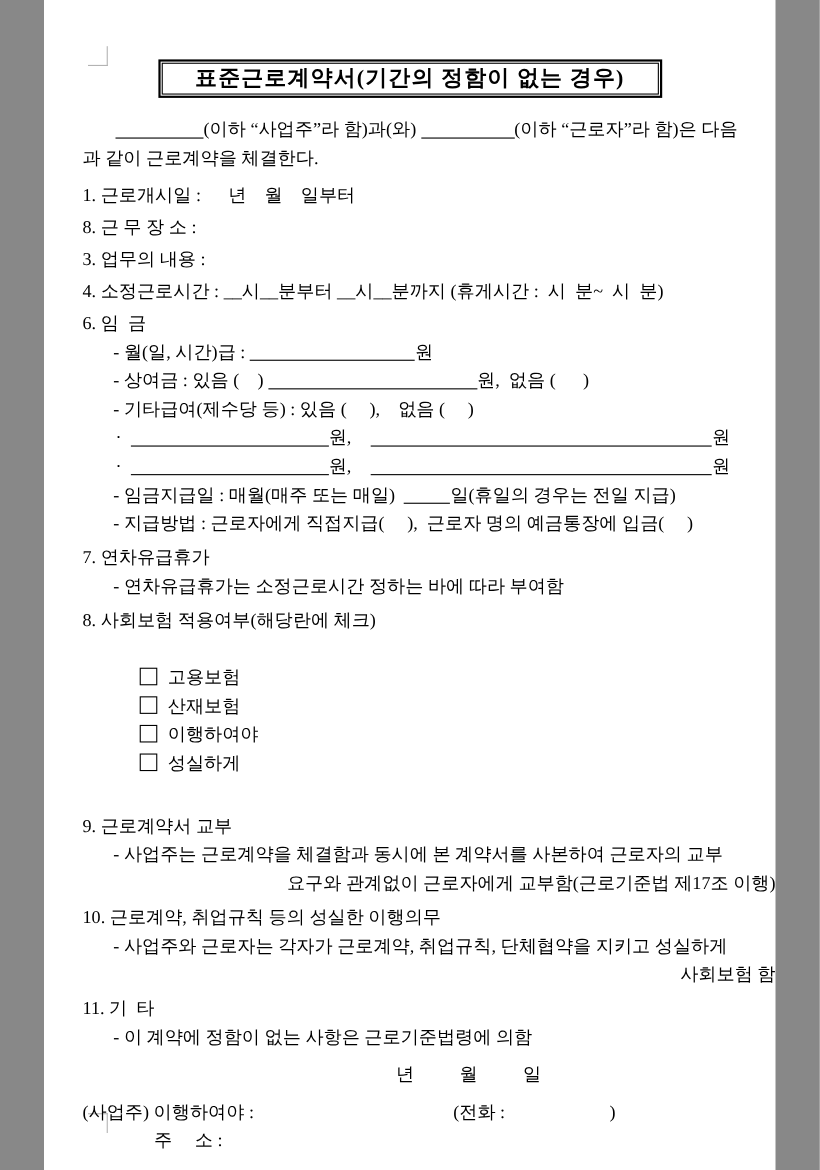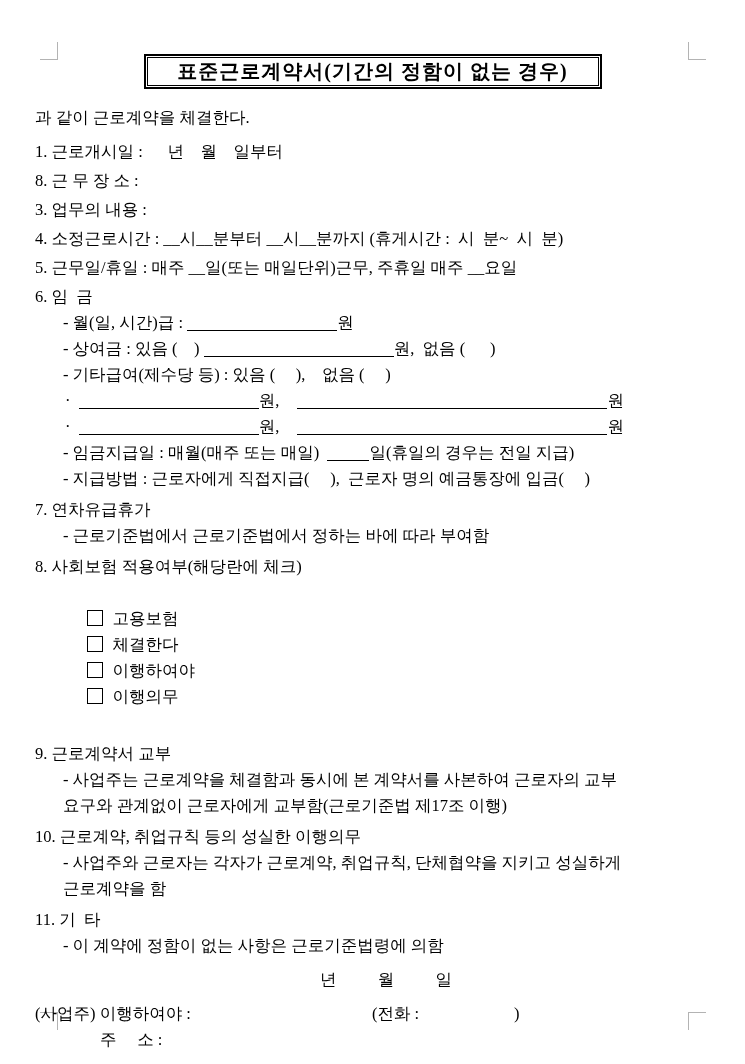--- a/index.html
+++ b/index.html
@@ -1,39 +1,39 @@
 <!DOCTYPE html>
 <html><head>
 <meta charset="utf-8">
 <style>
   html,body{margin:0;padding:0;background:#888;}
   .page{
     position:relative;
-    width:745px;height:1064px;
+    width:665px;height:1064px;
     margin:0 auto;
     background:#fff;
     font-family:"Liberation Serif","DejaVu Serif",serif;
     color:#000;
     font-size:16.5px;
     overflow:hidden;
     box-sizing:border-box;
     padding-top:54px;
   }
   .ln{
     position:relative;
     line-height:26px;
     min-height:26px;
     white-space:pre-wrap;
     box-sizing:border-box;
   }
   .pl35{padding-left:35px;}
   .pl63{padding-left:63px;}
   .pl65{padding-left:65px;}
   .pl70{padding-left:70px;}
-  .pl95{padding-left:63px;}
+  .pl95{padding-left:120px;text-align:right;}
   .pl100{padding-left:100px;}
   .pl320{padding-left:320px;}
   .ind30{text-indent:30px;}
   .mt3{margin-top:3px;}
   .mt5{margin-top:5px;}
   .mt8{margin-top:8px;}
   .mb8{margin-bottom:8px;}
 
   
   .crop{position:absolute;width:17px;height:17px;}
@@ -85,55 +85,55 @@
 
   <div class="crop crop-tl"></div>
   <div class="crop crop-tr"></div>
   <div class="crop crop-bl"></div>
   <div class="crop crop-br"></div>
 
   <div class="title-outer">
     <div class="title-inner">표준근로계약서(기간의 정함이 없는 경우)</div>
   </div>
 
+  <div class="ln pl35 ind30"><span class="blank" style="width:80px"></span><span>(이하 “사업주”라 함)과(와)</span> <span class="blank" style="width:85px"></span><span>(이하 “근로자”라 함)은 다음</span></div>
   <div class="ln pl35 mb8">과 같이 근로계약을 체결한다.</div>
 
   <div class="ln pl35 mt3">1. 근로개시일 :      년    월    일부터</div>
   <div class="ln pl35 mt3">8. 근 무 장 소 : </div>
   <div class="ln pl35 mt3">3. 업무의 내용 : </div>
   <div class="ln pl35 mt3">4. 소정근로시간 : __시__분부터 __시__분까지 (휴게시간 :  시  분~  시  분)</div>
-  <div class="ln pl35 mt3">5. 근무일/휴일 : 매주 __일(또는 매일단위)근무, 주휴일 매주 __요일</div>
 
   <div class="ln pl35 mt3">6. 임  금</div>
   <div class="ln pl63"><span>- 월(일, 시간)급 : </span><span class="blank" style="width:150px"></span><span>원</span></div>
   <div class="ln pl63"><span>- 상여금 : 있음 (    ) </span><span class="blank" style="width:190px"></span><span>원,  없음 (      )</span></div>
   <div class="ln pl63">- 기타급여(제수당 등) : 있음 (     ),    없음 (     )</div>
   <div class="ln pl65"><span>·  </span><span class="blank" style="width:180px"></span><span>원,</span><span class="blank" style="width:310px;margin-left:18px"></span><span>원</span></div>
   <div class="ln pl65"><span>·  </span><span class="blank" style="width:180px"></span><span>원,</span><span class="blank" style="width:310px;margin-left:18px"></span><span>원</span></div>
   <div class="ln pl63"><span>- 임금지급일 : 매월(매주 또는 매일)  </span><span class="blank" style="width:42px"></span><span>일(휴일의 경우는 전일 지급)</span></div>
   <div class="ln pl63">- 지급방법 : 근로자에게 직접지급(     ),  근로자 명의 예금통장에 입금(     )</div>
 
   <div class="ln pl35 mt5">7. 연차유급휴가</div>
-  <div class="ln pl63">- 근로기준법에서 근로기준법에서 정하는 바에 따라 부여함</div>
+  <div class="ln pl63">- 연차유급휴가는 소정근로시간 정하는 바에 따라 부여함</div>
 
   <div class="ln pl35 mt5">8. 사회보험 적용여부(해당란에 체크)</div>
   <div class="ln pl70">
     <span class="chk-group"><span class="chk"></span><span>고용보험</span></span>
-    <span class="chk-group"><span class="chk"></span><span>체결한다</span></span>
+    <span class="chk-group"><span class="chk"></span><span>산재보험</span></span>
     <span class="chk-group"><span class="chk"></span><span>이행하여야</span></span>
-    <span class="chk-group"><span class="chk"></span><span>이행의무</span></span>
+    <span class="chk-group"><span class="chk"></span><span>성실하게</span></span>
   </div>
 
   <div class="ln pl35 mt5">9. 근로계약서 교부</div>
   <div class="ln pl63">- 사업주는 근로계약을 체결함과 동시에 본 계약서를 사본하여 근로자의 교부</div>
   <div class="ln pl95">요구와 관계없이 근로자에게 교부함(근로기준법 제17조 이행)</div>
 
   <div class="ln pl35 mt5">10. 근로계약, 취업규칙 등의 성실한 이행의무</div>
   <div class="ln pl63">- 사업주와 근로자는 각자가 근로계약, 취업규칙, 단체협약을 지키고 성실하게</div>
-  <div class="ln pl95">근로계약을 함</div>
+  <div class="ln pl95">사회보험 함</div>
 
   <div class="ln pl35 mt5">11. 기  타</div>
   <div class="ln pl63">- 이 계약에 정함이 없는 사항은 근로기준법령에 의함</div>
 
   <div class="ln pl320 mt8 mb8">년          월          일</div>
 
   <div class="ln pl35"><span>(사업주) </span><span>이행하여야 :</span><span class="abs360">(전화 :                       )</span></div>
   <div class="ln pl100">주     소 :</div>
 
 </div>

